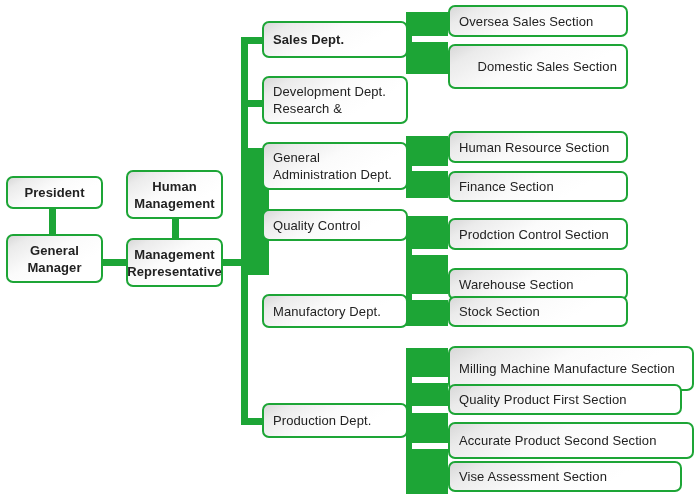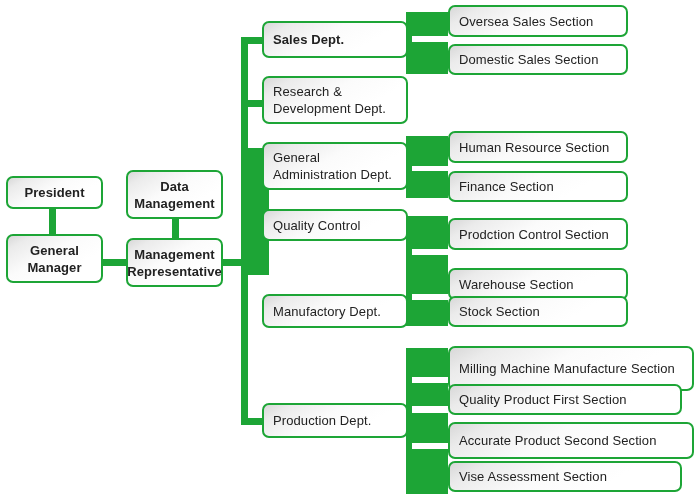--- a/index.html
+++ b/index.html
@@ -94,36 +94,36 @@
   <div class="node center bold" style="left:6px; top:176px; width:97px; height:33px;">
     <span class="line">President</span>
   </div>
 
   <div class="node center bold" style="left:6px; top:234px; width:97px; height:49px;">
     <span class="line">General</span>
     <span class="line">Manager</span>
   </div>
 
   <div class="node center bold" style="left:126px; top:170px; width:97px; height:49px;">
-    <span class="line">Data</span>
+    <span class="line">Human</span>
     <span class="line">Management</span>
   </div>
 
   <div class="node center bold" style="left:126px; top:238px; width:97px; height:49px;">
     <span class="line">Management</span>
     <span class="line">Representative</span>
   </div>
 
   <div class="node bold" style="left:262px; top:21px; width:146px; height:37px;">
     <span class="line">Sales Dept.</span>
   </div>
 
   <div class="node" style="left:262px; top:76px; width:146px; height:48px;">
+    <span class="line">Development Dept.</span>
     <span class="line">Research &amp;</span>
-    <span class="line">Development Dept.</span>
   </div>
 
   <div class="node" style="left:262px; top:142px; width:146px; height:48px;">
     <span class="line">General</span>
     <span class="line">Administration Dept.</span>
   </div>
 
   <div class="node" style="left:262px; top:209px; width:146px; height:32px;">
     <span class="line">Quality Control</span>
   </div>
@@ -133,21 +133,21 @@
   </div>
 
   <div class="node" style="left:262px; top:403px; width:146px; height:35px;">
     <span class="line">Production Dept.</span>
   </div>
 
   <div class="node" style="left:448px; top:5px; width:180px; height:32px;">
     <span class="line">Oversea Sales Section</span>
   </div>
 
-  <div class="node" style="left:448px; top:44px; width:180px; height:31px;">
+  <div class="node" style="left:448px; top:44px; width:180px; height:45px;text-align:right;">
     <span class="line">Domestic Sales Section</span>
   </div>
 
   <div class="node" style="left:448px; top:131px; width:180px; height:32px;">
     <span class="line">Human Resource Section</span>
   </div>
 
   <div class="node" style="left:448px; top:171px; width:180px; height:31px;">
     <span class="line">Finance Section</span>
   </div>

